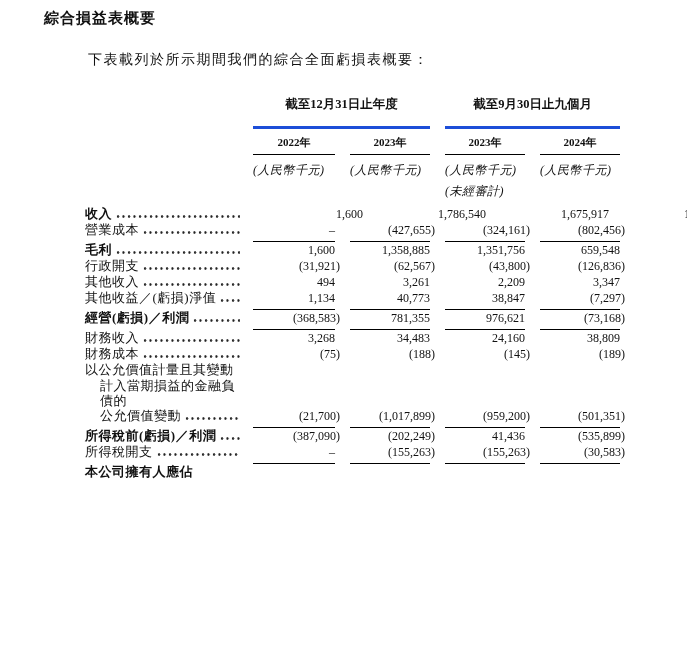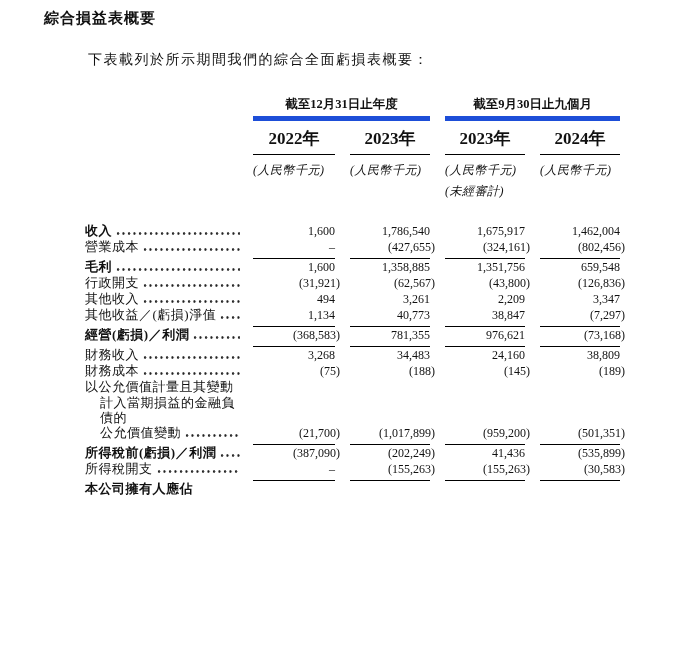--- a/index.html
+++ b/index.html
@@ -23,33 +23,33 @@
   .c1{width:82px;flex:0 0 82px;margin-left:8px;}
   .c2{width:80px;flex:0 0 80px;margin-left:15px;}
   .c3{width:80px;flex:0 0 80px;margin-left:15px;}
   .c4{width:80px;flex:0 0 80px;margin-left:15px;}
   .g1{width:177px;flex:0 0 177px;margin-left:8px;}
   .g2{width:175px;flex:0 0 175px;margin-left:15px;}
   
   .hrow{display:flex;align-items:baseline;}
   .group{
     text-align:center;font-weight:700;font-size:12.5px;
-    border-bottom:5px solid #1d4ed8;padding-bottom:3px;
+    border-bottom:3px solid #1d4ed8;padding-bottom:13px;
   }
   .yrow{margin-top:6px;}
   .ycell{
-    text-align:center;font-weight:700;font-size:17px;
+    text-align:center;font-weight:700;font-size:11px;
     border-bottom:1px solid #000;padding-bottom:4px;
   }
   .urow{margin-top:7px;}
   .ucell,.ncell{text-align:left;font-style:italic;font-size:12px;letter-spacing:0.5px;}
   .nrow{margin-top:4px;}
   
   .tbody .trow{display:flex;align-items:baseline;}
-  .tbody .trow:first-child{margin-top:23px;}
+  .tbody .trow:first-child{margin-top:6px;gap:28px;}
   .trow.bold .lt{font-weight:700;}
   .val{
     font-size:12px;text-align:right;white-space:nowrap;
     font-family:"Liberation Serif","DejaVu Serif",serif;
   }
   .val .v{display:inline-block;}
   .val.neg .v{transform:translateX(5px);}
   .trow.rule-single .val{border-bottom:1px solid #000;padding-bottom:3px;}
   .dots{
     flex:1 1 auto;height:3px;margin:0 5px 3px 4px;

